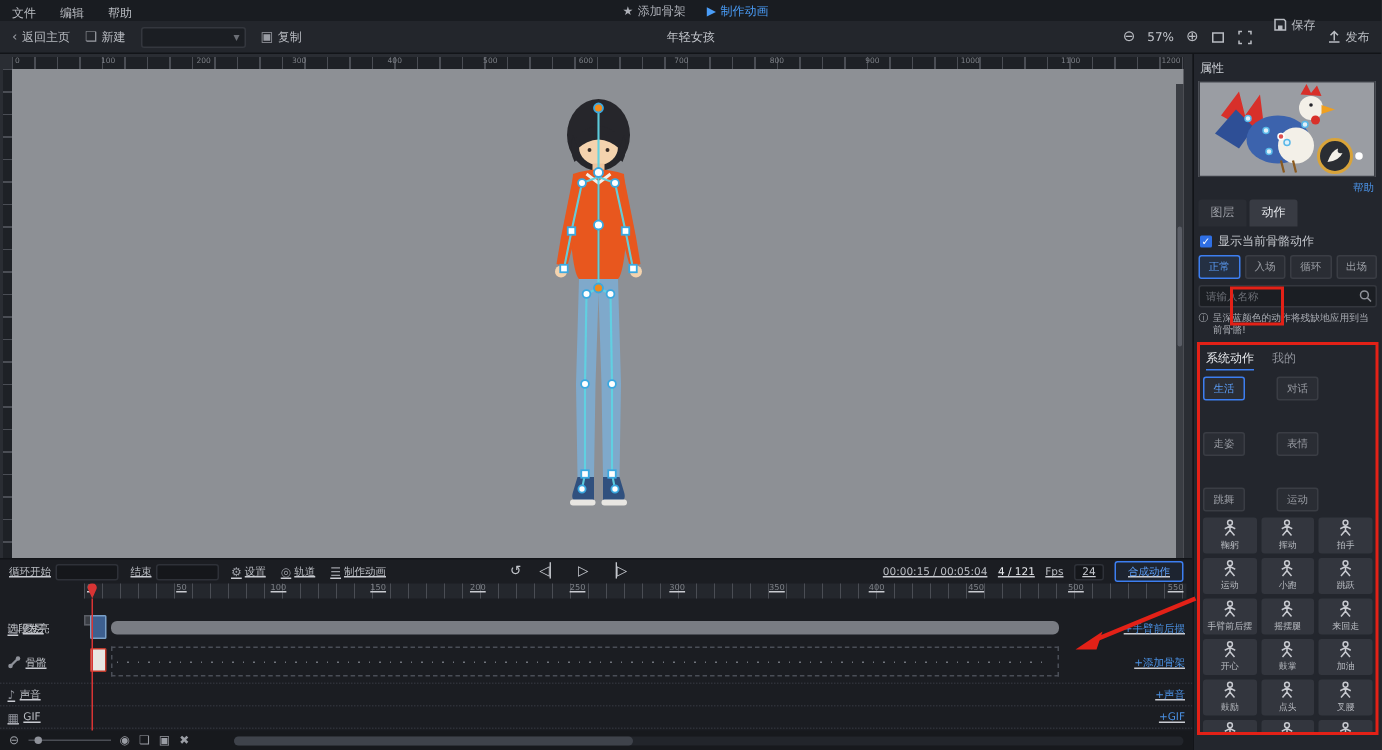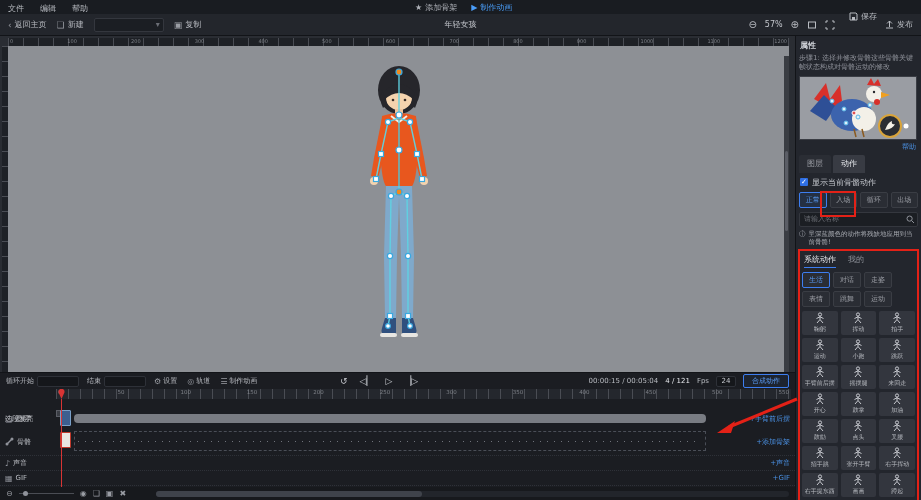--- a/index.html
+++ b/index.html
@@ -24,38 +24,38 @@
   .tb-box { width:70px; height:14px; background:#1b1e23; border:1px solid #34373e; border-radius:2px;
             margin-right:10px; display:flex; align-items:center; justify-content:flex-end; padding:0 3px; color:#6b6e75; }
   .tb-title { position:absolute; left:50%; transform:translateX(-50%); color:#c4c7cd; font-size:8px; }
   .tb-right { margin-left:auto; display:flex; align-items:center; gap:8px; }
   .tb-right .zoomval { color:#c4c7cd; }
   .iconbtn { color:#b9bcc2; font-size:10px; line-height:1; }
   .mini-svg { display:block; }
 
   
   .content { position:absolute; left:0; top:36px; width:921px; height:464px; display:flex; }
-  .left-col { width:795px; display:flex; flex-direction:column; }
+  .left-col { width:795px; display:flex; flex-direction:column;text-decoration:underline; }
 
   
   .canvas-area { position:relative; height:336px; background:#2a2d33; }
   .ruler-top { position:absolute; left:8px; top:2px; right:6px; height:8px; background:#1e2126;
     background-image:repeating-linear-gradient(to right,#4a4d54 0 1px,transparent 1px 15px);
     display:flex; justify-content:space-between; align-items:flex-start; font-size:5px; color:#7d8087; padding:0 2px; overflow:hidden;}
   .ruler-left { position:absolute; left:2px; top:10px; bottom:0; width:6px; background:#1e2126;
     background-image:repeating-linear-gradient(to bottom,#4a4d54 0 1px,transparent 1px 15px); }
   .stage { position:absolute; left:8px; top:10px; right:6px; bottom:0; background:#8d9095; }
   .char-wrap { position:absolute; left:50%; top:14px; transform:translateX(-50%); }
   .v-scroll { position:absolute; right:0; top:10px; bottom:0; width:5px; background:#3a3d43; }
   .v-scroll .handle { position:absolute; top:30%; height:80px; left:1px; width:3px; background:#5b5e66; border-radius:2px; }
 
   
   .right-panel { position:relative; width:126px; height:464px; background:#23262d; border-left:1px solid #121418;
                  padding:3px 3px 0 3px; font-size:8px; overflow:hidden; }
-  .rp-title { color:#cfd2d8; font-size:8px; margin:1px 0 3px 1px;font-weight:bold; }
+  .rp-title { color:#cfd2d8; font-size:8px; margin:1px 0 3px 1px; }
   .rp-instruction { color:#8f929a; font-size:7px; line-height:1.35; margin-bottom:3px; }
   .rp-preview { position:relative; width:118px; height:64px; background:#9a9da3; border:1px solid #3a3d44; overflow:hidden; }
   .rp-help { display:block; text-align:right; color:#4a90e2; font-size:7px; margin:2px 2px 3px 0; }
   .rp-tabs { display:flex; gap:2px; height:18px; margin-bottom:4px; position:relative; }
   .rp-tab { padding:3px 8px; background:#2a2d34; color:#9a9da4; border-radius:2px 2px 0 0; }
   .rp-tab.active { background:#383b43; color:#e8eaee; }
   .chk-row { display:flex; align-items:center; gap:4px; margin:2px 0 4px 1px; color:#c4c7cd; }
   .chk { width:8px; height:8px; background:#2f6fe4; border-radius:1px; color:#fff; font-size:7px;
          display:flex; align-items:center; justify-content:center; }
   .filters { display:flex; gap:3px; margin-bottom:4px; }
@@ -65,21 +65,21 @@
   .search-row { position:relative; margin-bottom:4px; }
   .search-input { width:100%; height:15px; background:#1b1e23; border:1px solid #34373e; border-radius:2px;
                   color:#c4c7cd; font-size:7px; padding:0 14px 0 4px; font-family:"DejaVu Sans",sans-serif; }
   .search-input::placeholder { color:#6b6e75; }
   .search-ic { position:absolute; right:3px; top:3px; }
   .rp-notice { display:flex; gap:3px; color:#a9acb3; font-size:6.5px; line-height:1.2; margin-bottom:3px; }
   .red-section { border:2px solid #e32117; margin:0 -1px; padding:2px; height:262px; overflow:hidden; }
   .lib-tabs { display:flex; gap:12px; margin:1px 0 4px 2px; }
   .lib-tab { color:#8f929a; padding-bottom:2px; }
   .lib-tab.active { color:#e8eaee; border-bottom:1px solid #3d7ef0; }
-  .chips { display:flex; flex-wrap:wrap; gap:3px; margin-bottom:4px; }
+  .chips { display:flex; flex-wrap:wrap; gap:21px; margin-bottom:4px; }
   .chip { padding:2px 6px; background:#2a2d34; border:1px solid #3a3d44; border-radius:2px; color:#9a9da4; font-size:7px; }
   .chip.active { border-color:#3d7ef0; color:#5b9cf5; }
   .action-grid { display:grid; grid-template-columns:repeat(3,1fr); gap:3px; }
   .action-cell { height:24px; background:#33363e; border-radius:2px; display:flex; flex-direction:column;
                  align-items:center; justify-content:center; gap:1px; }
   .action-cell .lbl { font-size:6px; color:#b9bcc2; white-space:nowrap; overflow:hidden; max-width:36px; }
   .red-tab-box { position:absolute; left:24px; top:155px; width:36px; height:26px; border:2px solid #e32117; z-index:5; }
 
   
   .timeline { position:relative; height:128px; background:#1b1d22; border-top:1px solid #121418; }
@@ -412,21 +412,20 @@
           <span>✖</span>
           <span class="h-scroll">
               <span class="handle"></span>
             </span>
         </div>
       </div>
     </div>
 
     <aside class="right-panel">
       <div class="rp-title">属性</div>
-      <div class="rp-instruction">步骤1: 选择并修改骨骼这些骨骼关键帧状态构成对骨骼运动的修改</div>
 
       <div class="rp-preview">
         <svg width="118" height="64" viewBox="0 0 118 64">
           <rect width="118" height="64" fill="#9a9da3"></rect>
 
           <polygon points="14,22 26,6 30,22 40,8 42,24 32,32" fill="#d8302a"></polygon>
           <polygon points="10,34 24,18 36,30 26,44" fill="#2e4f96"></polygon>
           <ellipse cx="52" cy="38" rx="21" ry="16" fill="#3c63ad"></ellipse>
           <ellipse cx="64" cy="42" rx="12" ry="12" fill="#f3f0e8"></ellipse>
           <circle cx="74" cy="17" r="8" fill="#f3f0e8"></circle>

